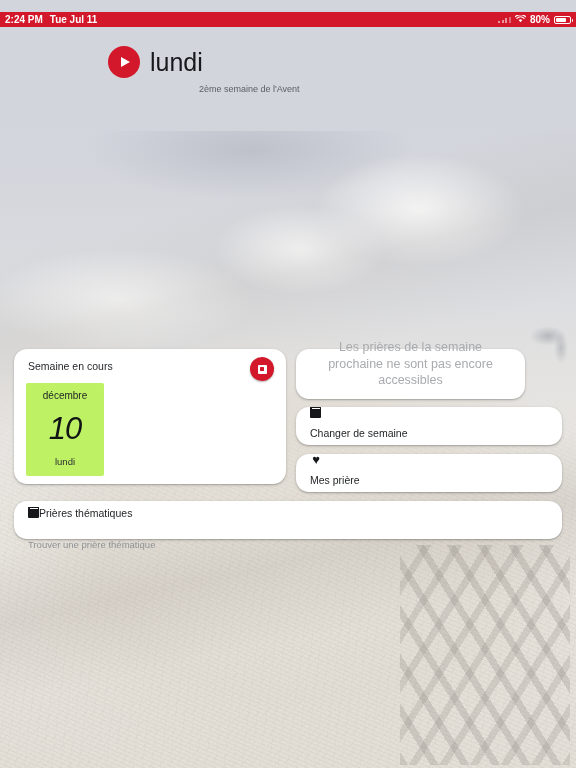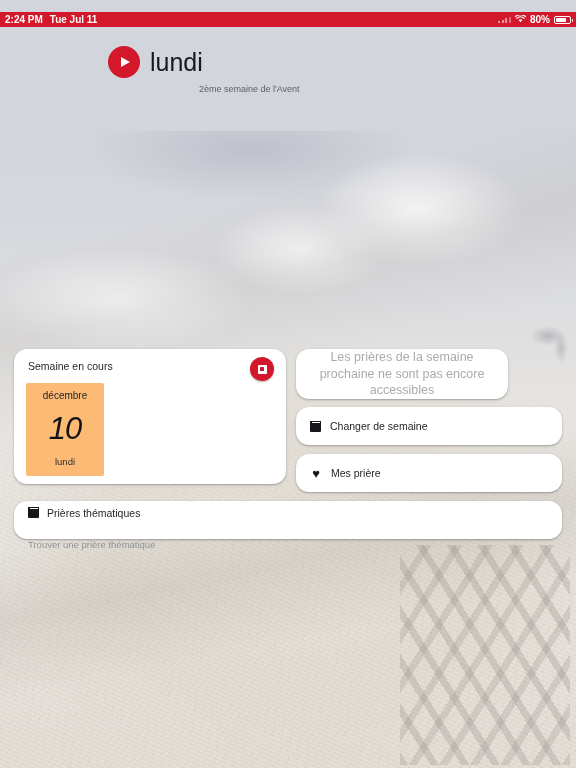--- a/index.html
+++ b/index.html
@@ -227,45 +227,46 @@
     width: 9px; height: 9px; background: #fff; border-radius: 1px;
     position: relative;
   }
   .stop-circle .sq::after {
     content: ""; position: absolute; left: 2.5px; top: 2.5px;
     width: 4px; height: 4px; background: #d2182a; border-radius: .5px;
   }
   .datebox {
     position: absolute; left: 26px; top: 383px;
     width: 78px; height: 93px;
-    background: #fdba74;
+    background: #bef264;
     border-radius: 2px;
     display: flex; flex-direction: column; align-items: center;
     justify-content: space-between;
     padding: 7px 0 9px;
     z-index: 6;
   }
   .datebox .m { font-size: 10px; color: #1e2124; }
   .datebox .d { font-size: 31px; color: #111315; line-height: 1; letter-spacing: -1px; font-style: italic; }
   .datebox .w { font-size: 9.5px; color: #2a2d31; }
 
   
   #notice-card {
-    left: 296px; top: 349px; width: 212px; height: 50px;
+    left: 296px; top: 349px; width: 229px; height: 50px;
     display: flex; align-items: flex-end; justify-content: center;
-    padding: 0 14px;
+    padding: 10px 14px;
   }
   .notice-text {
     font-size: 12.5px; color: #a9abae; text-align: center; line-height: 1.33;
   }
 
   
   .action-card {
-    display: flex; align-items: center; gap: 9px;
+    display: flex; align-items: flex-start; gap: 9px;
     padding: 0 14px;
+    flex-direction: column;
   }
   #change-week-card { left: 296px; top: 407px; width: 266px; height: 38px; }
   #my-prayers-card  { left: 296px; top: 454px; width: 266px; height: 38px; }
   .action-label { font-size: 10.5px; color: #1d2023; }
 
   .cal-icon {
     width: 11px; height: 11px; background: #15171a;
     border-radius: 1px; position: relative; flex: none;
   }
   .cal-icon::before {
@@ -280,21 +281,21 @@
   .heart-icon {
     width: 12px; height: 11px; position: relative; flex: none;
     color: #15171a; font-size: 13px; line-height: 11px; text-align: center;
   }
 
   
   #thematic-card {
     left: 14px; top: 501px; width: 548px; height: 38px;
     padding: 6px 14px 0;
   }
-  .them-row { display: flex; align-items: flex-start; gap: 8px; }
+  .them-row { display: flex; align-items: flex-start; gap: 0; }
   .them-title { font-size: 10.5px; color: #1d2023; }
   .them-sub { font-size: 9.5px; color: #8f9295; margin-top: 20px; }
 </style>
 </head>
 <body>
 
 <div id="app">
 
   <div class="bg-photo"></div>
   <div class="bg-grain"></div>

